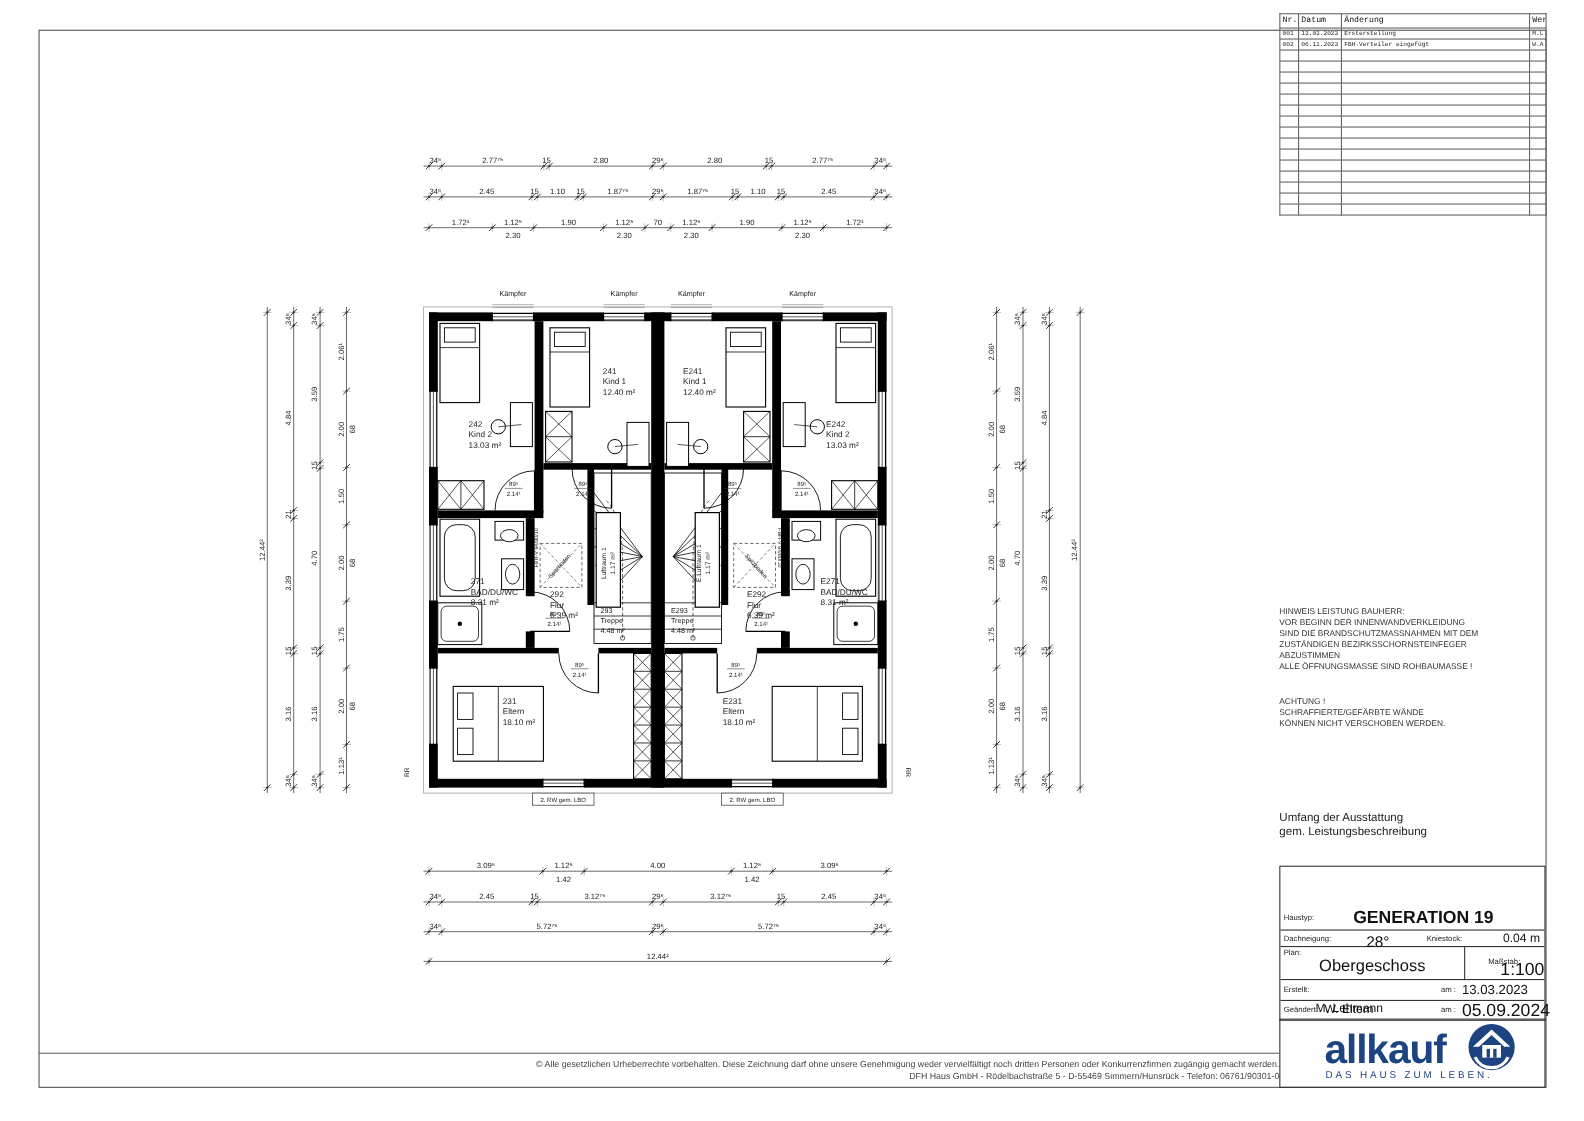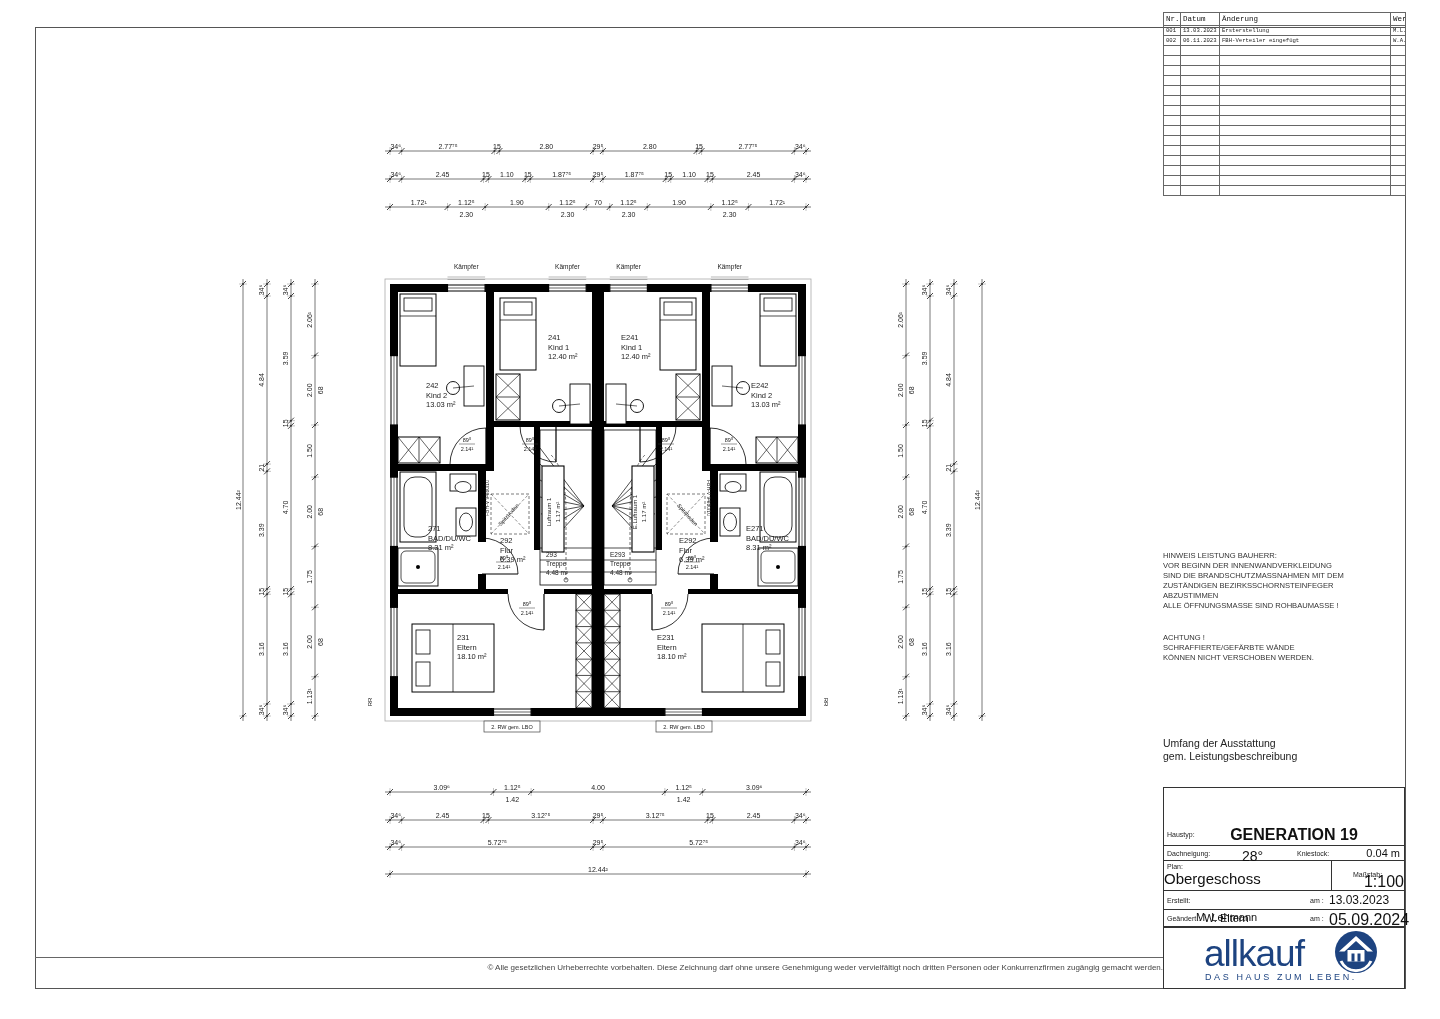--- a/index.html
+++ b/index.html
@@ -16,21 +16,21 @@
   .revtbl td{font-size:5.6px;height:9px;color:#222;line-height:9px;}
   
   .noteline{font-size:7.6px;line-height:10px;color:#333;white-space:nowrap;}
   .umfline{font-size:10.5px;line-height:13px;color:#222;}
   
   .tb{border:1px solid #333;}
   .lbl{font-size:7px;color:#222;}
   .tb-row{position:absolute;left:0;width:100%;box-sizing:border-box;border-bottom:1px solid #333;}
   .footer{left:35px;top:957px;width:1128px;border-top:1px solid #666;text-align:right;}
   .footer div{font-size:8px;color:#444;line-height:11px;}
-  .brand{font-weight:normal;letter-spacing:-1px;font-size:37px;line-height:37px;}
+  .brand{font-weight:bold;letter-spacing:-1px;font-size:37px;line-height:37px;}
   .tagline{font-size:9px;letter-spacing:2.6px;}
 </style>
 </head>
 <body>
 
 <div class="sheet">
   <div class="abs frame"></div>
 
   <svg id="plan-svg" class="abs" style="left:0;top:0" width="1440" height="1019" viewBox="0 0 1440 1019">
       <line x1="385" y1="151" x2="811" y2="151" stroke="#555" stroke-width="0.8"></line>
@@ -977,21 +977,21 @@
       <div class="abs" style="left:40px;top:2px;width:180px;text-align:center;font-size:16px;font-weight:bold">GENERATION 19</div>
     </div>
     <div class="tb-row" style="top:58px;height:15px">
       <span class="abs lbl" style="left:3px;top:4px">Dachneigung:</span>
       <span class="abs" style="left:78px;top:2px;font-size:14px">28°</span>
       <span class="abs lbl" style="left:133px;top:4px">Kniestock:</span>
       <span class="abs" style="right:4px;top:1px;font-size:11px">0.04 m</span>
     </div>
     <div class="tb-row" style="top:73px;height:30px">
       <span class="abs lbl" style="left:3px;top:2px">Plan:</span>
-      <div class="abs" style="left:0;top:9px;width:167px;font-size:15px">Obergeschoss</div>
+      <div class="abs" style="left:0;top:9px;width:167px;text-align:center;font-size:15px">Obergeschoss</div>
       <div class="abs" style="left:167px;top:0;width:0;height:30px;border-left:1px solid #333"></div>
       <div class="abs" style="left:167px;top:2px;width:73px;text-align:center">
         <span class="lbl">Maßstab:</span>
       </div>
       <div class="abs" style="left:167px;top:12px;width:73px;text-align:right;font-size:16px">1:100</div>
     </div>
     <div class="tb-row" style="top:103px;height:19px">
       <span class="abs lbl" style="left:3px;top:6px">Erstellt:</span>
       <span class="abs" style="left:32px;top:20px;font-size:11px">M. Lehmann</span>
       <span class="abs lbl" style="left:146px;top:6px">am :</span>
@@ -1015,14 +1015,15 @@
         <rect x="17.5" y="23.5" width="3" height="8" fill="#1d4380" class="logo-navy"></rect>
         <rect x="23.5" y="23.5" width="3" height="8" fill="#1d4380" class="logo-navy"></rect>
         <path d="M7 31 A 16.5 16.5 0 0 0 37 31" stroke="#fff" stroke-width="3" fill="none"></path>
       </svg>
     </span>
     <span class="abs tagline" style="left: 41px; top: 45px; color: rgb(29, 67, 128);">DAS HAUS ZUM LEBEN.</span>
   </div>
 
   <div class="abs footer">
     <div style="margin-top:4px">© Alle gesetzlichen Urheberrechte vorbehalten. Diese Zeichnung darf ohne unsere Genehmigung weder vervielfältigt noch dritten Personen oder Konkurrenzfirmen zugängig gemacht werden.</div>
+    <div>DFH Haus GmbH - Rödelbachstraße 5 - D-55469 Simmern/Hunsrück - Telefon: 06761/90301-0</div>
   </div>
 </div>
 
 </body></html>

